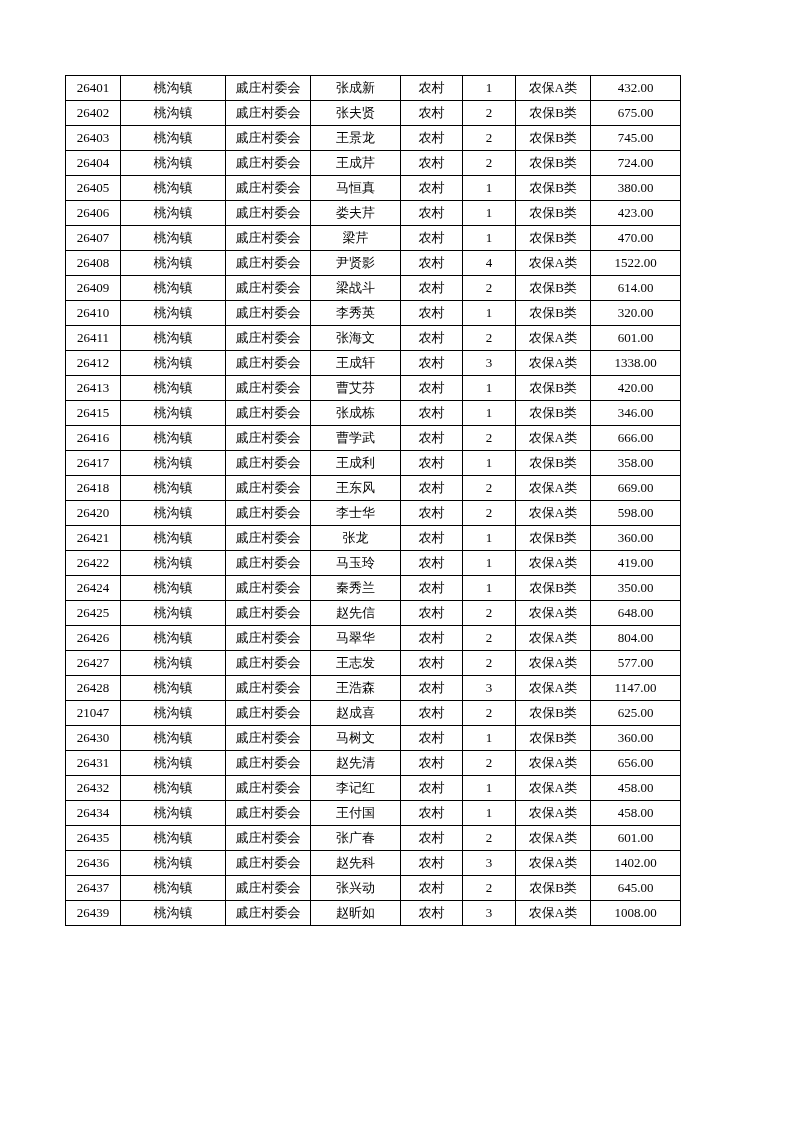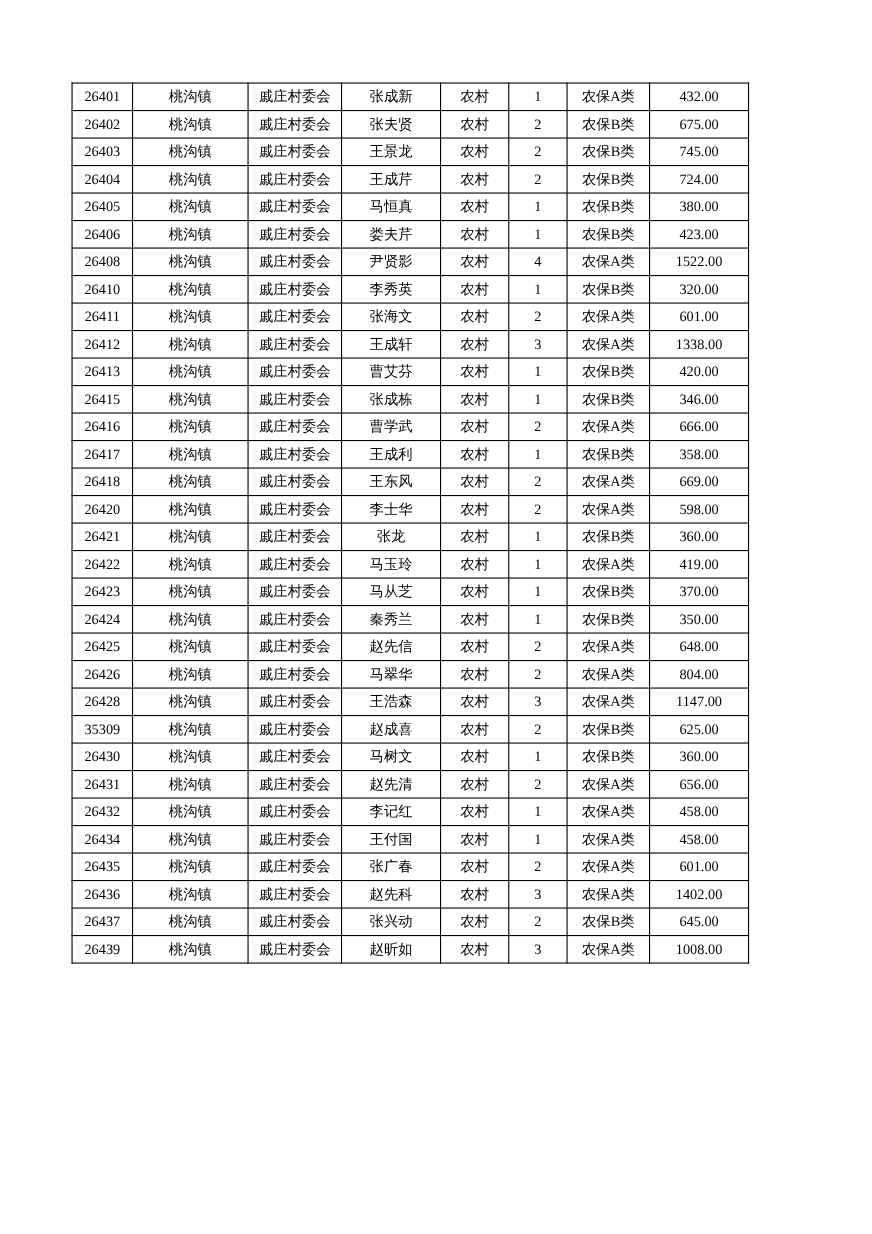--- a/index.html
+++ b/index.html
@@ -114,30 +114,50 @@
           <td>26406</td>
           <td>桃沟镇</td>
           <td>戚庄村委会</td>
           <td>娄夫芹</td>
           <td>农村</td>
           <td>1</td>
           <td>农保B类</td>
           <td>423.00</td>
         </tr>
         <tr>
+          <td>26407</td>
+          <td>桃沟镇</td>
+          <td>戚庄村委会</td>
+          <td>梁芹</td>
+          <td>农村</td>
+          <td>1</td>
+          <td>农保B类</td>
+          <td>470.00</td>
+        </tr>
+        <tr>
           <td>26408</td>
           <td>桃沟镇</td>
           <td>戚庄村委会</td>
           <td>尹贤影</td>
           <td>农村</td>
           <td>4</td>
           <td>农保A类</td>
           <td>1522.00</td>
         </tr>
         <tr>
+          <td>26409</td>
+          <td>桃沟镇</td>
+          <td>戚庄村委会</td>
+          <td>梁战斗</td>
+          <td>农村</td>
+          <td>2</td>
+          <td>农保B类</td>
+          <td>614.00</td>
+        </tr>
+        <tr>
           <td>26410</td>
           <td>桃沟镇</td>
           <td>戚庄村委会</td>
           <td>李秀英</td>
           <td>农村</td>
           <td>1</td>
           <td>农保B类</td>
           <td>320.00</td>
         </tr>
         <tr>
@@ -234,30 +254,20 @@
           <td>26422</td>
           <td>桃沟镇</td>
           <td>戚庄村委会</td>
           <td>马玉玲</td>
           <td>农村</td>
           <td>1</td>
           <td>农保A类</td>
           <td>419.00</td>
         </tr>
         <tr>
-          <td>26423</td>
-          <td>桃沟镇</td>
-          <td>戚庄村委会</td>
-          <td>马从芝</td>
-          <td>农村</td>
-          <td>1</td>
-          <td>农保B类</td>
-          <td>370.00</td>
-        </tr>
-        <tr>
           <td>26424</td>
           <td>桃沟镇</td>
           <td>戚庄村委会</td>
           <td>秦秀兰</td>
           <td>农村</td>
           <td>1</td>
           <td>农保B类</td>
           <td>350.00</td>
         </tr>
         <tr>
@@ -274,31 +284,41 @@
           <td>26426</td>
           <td>桃沟镇</td>
           <td>戚庄村委会</td>
           <td>马翠华</td>
           <td>农村</td>
           <td>2</td>
           <td>农保A类</td>
           <td>804.00</td>
         </tr>
         <tr>
+          <td>26427</td>
+          <td>桃沟镇</td>
+          <td>戚庄村委会</td>
+          <td>王志发</td>
+          <td>农村</td>
+          <td>2</td>
+          <td>农保A类</td>
+          <td>577.00</td>
+        </tr>
+        <tr>
           <td>26428</td>
           <td>桃沟镇</td>
           <td>戚庄村委会</td>
           <td>王浩森</td>
           <td>农村</td>
           <td>3</td>
           <td>农保A类</td>
           <td>1147.00</td>
         </tr>
         <tr>
-          <td>35309</td>
+          <td>21047</td>
           <td>桃沟镇</td>
           <td>戚庄村委会</td>
           <td>赵成喜</td>
           <td>农村</td>
           <td>2</td>
           <td>农保B类</td>
           <td>625.00</td>
         </tr>
         <tr>
           <td>26430</td>

